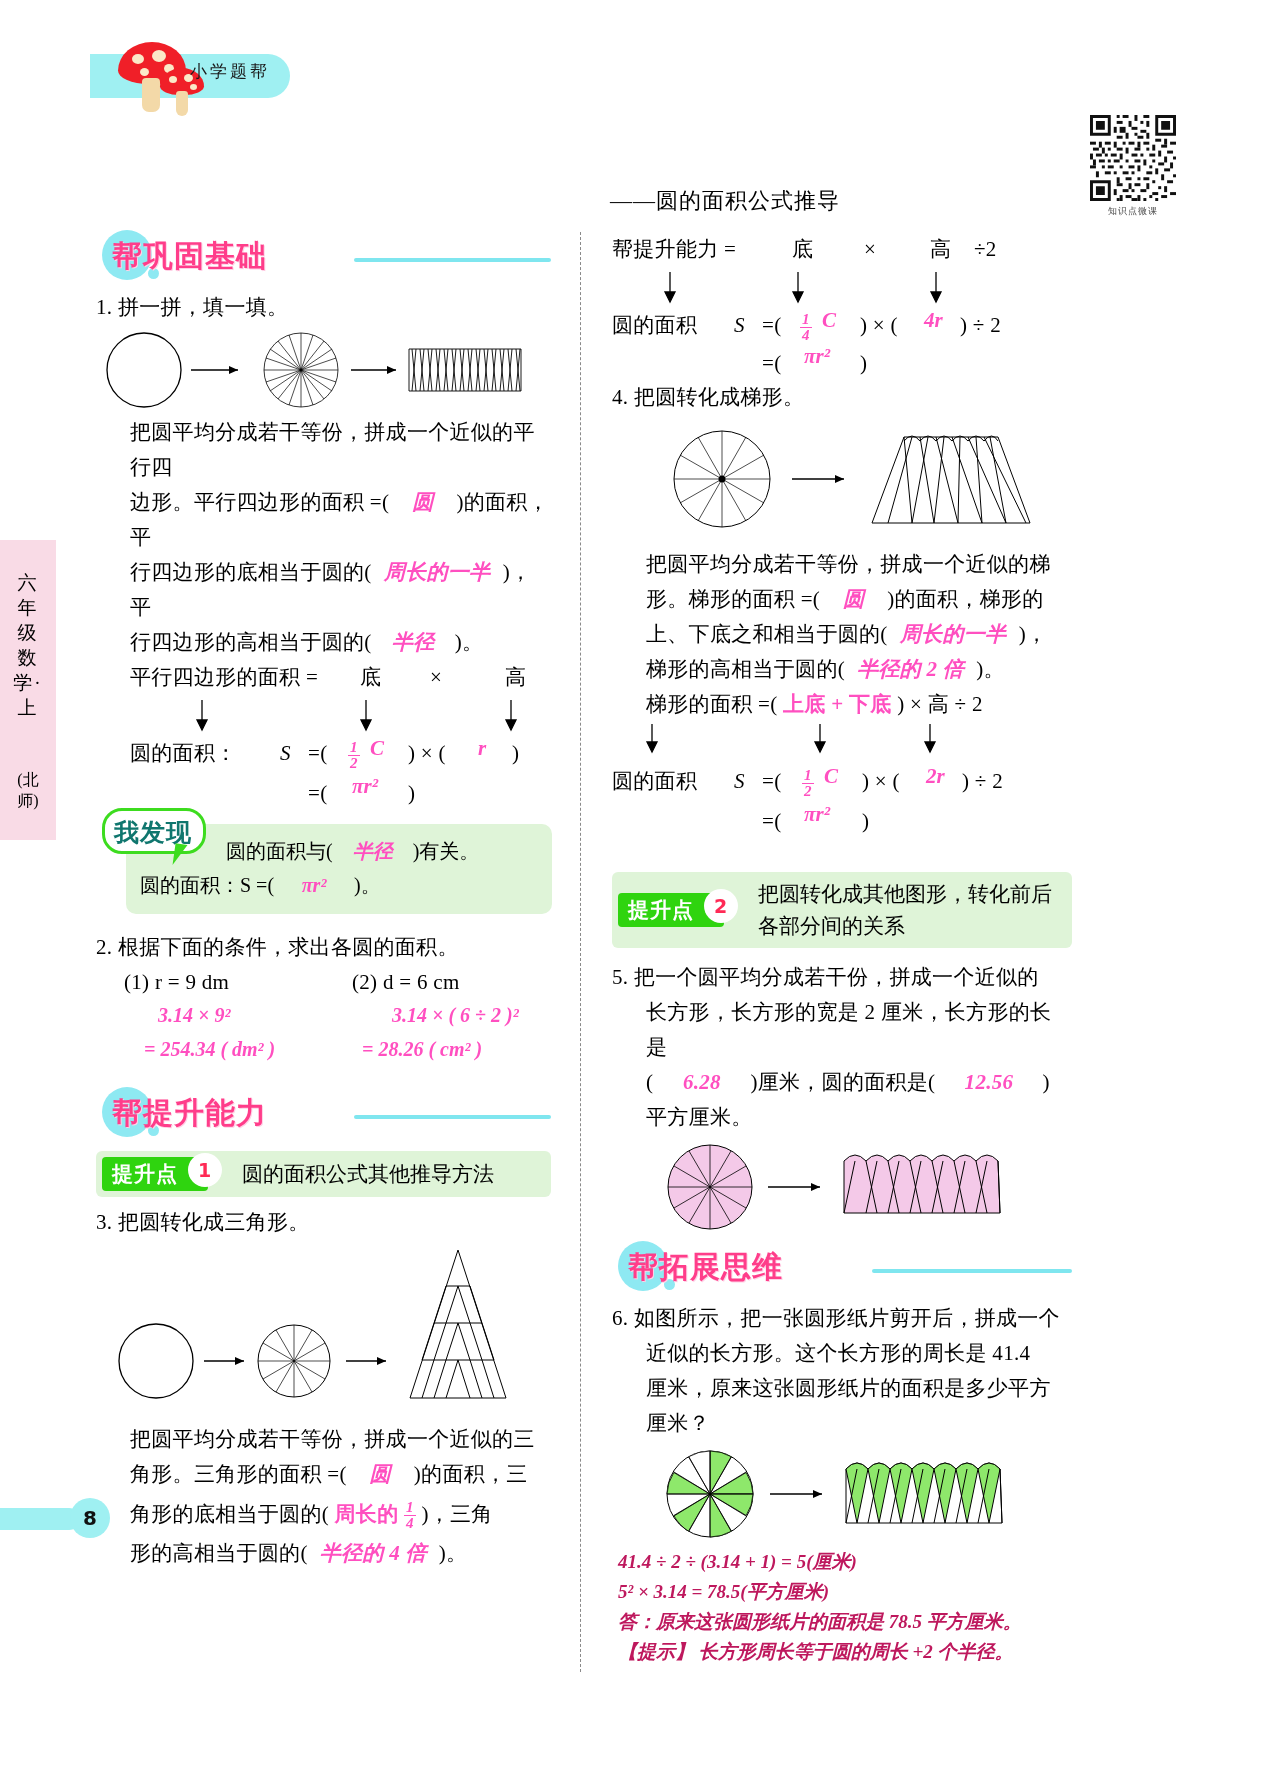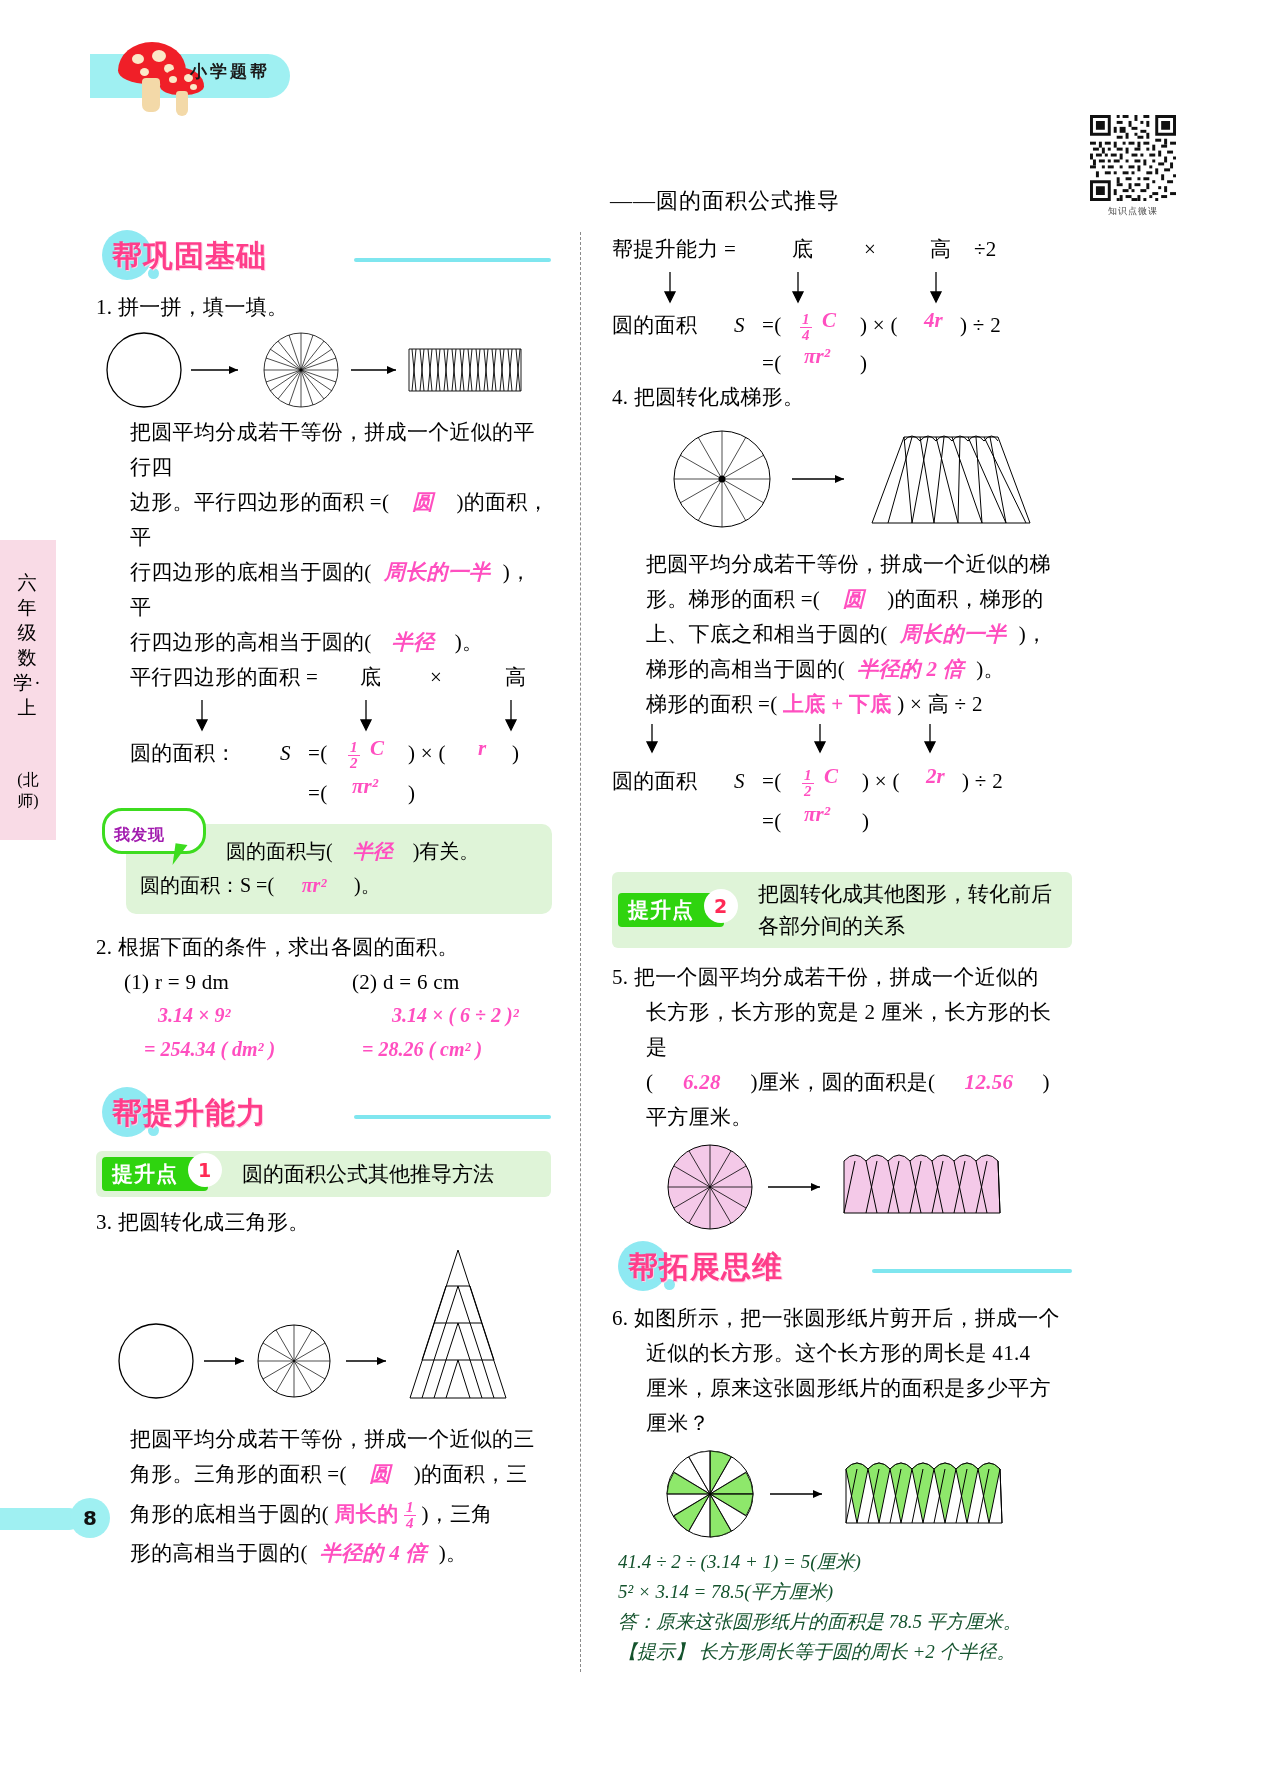--- a/index.html
+++ b/index.html
@@ -5,21 +5,21 @@
   html,body{margin:0;padding:0;}
   body{
     width:1277px;height:1773px;position:relative;background:#ffffff;
     font-family:"Liberation Serif","DejaVu Serif",serif;
     color:#000;overflow:hidden;
   }
   .page{position:absolute;left:0;top:0;width:1277px;height:1773px;}
 
   
   .banner{position:absolute;left:90px;top:54px;width:200px;height:44px;background:#9ff0f2;border-radius:0 22px 22px 0;}
-  .banner-text{position:absolute;left:190px;top:60px;font-family:"DejaVu Sans",sans-serif;font-size:17px;font-weight:bold;letter-spacing:3px;color:#1b1b1b;}
+  .banner-text{position:absolute;left:190px;top:60px;font-family:"DejaVu Sans",sans-serif;font-size:17px;font-weight:normal;letter-spacing:3px;color:#1b1b1b;}
   .mush{position:absolute;}
   .mush .cap{position:absolute;border-radius:50% 50% 45% 45%/ 68% 68% 32% 32%;background:#f01f28;}
   .mush .stem{position:absolute;background:#f3d9a8;border-radius:4px 4px 7px 7px;}
   .mush .dot{position:absolute;background:#fbe9c8;border-radius:50%;}
 
   
   .qr{position:absolute;left:1090px;top:115px;width:86px;height:86px;}
   .qr-cap{position:absolute;left:1077px;top:205px;width:112px;text-align:center;font-size:9px;color:#444;letter-spacing:1px;}
 
   
@@ -52,21 +52,21 @@
   .it{font-style:italic;}
 
   
   .frac{display:inline-block;vertical-align:-7px;text-align:center;font-size:15px;line-height:15px;}
   .frac .n{display:block;border-bottom:1.6px solid #ff4fc0;padding:0 2px;}
   .frac .d{display:block;padding:0 2px;}
 
   
   .found{position:relative;margin:14px 0 0 30px;width:400px;background:#dff4d8;border-radius:10px;padding:10px 12px 12px 14px;}
   .found .bub{position:absolute;left:-24px;top:-16px;width:98px;height:40px;border:3px solid #3ddc1f;border-radius:20px;background:#fff;}
-  .found .bub span{position:absolute;left:9px;top:5px;font-family:"DejaVu Sans",sans-serif;font-size:16px;font-weight:bold;color:#a21caf;letter-spacing:1px;margin-top:9px;}
+  .found .bub span{position:absolute;left:9px;top:5px;font-family:"DejaVu Sans",sans-serif;font-size:25px;font-weight:bold;color:#0f766e;letter-spacing:1px;}
   .found .tail{position:absolute;left:48px;top:20px;width:0;height:0;border-left:12px solid #3ddc1f;border-bottom:22px solid transparent;transform:rotate(8deg);}
   .found .line{font-size:20px;line-height:34px;font-family:"Liberation Serif",serif;}
   .found .l1{margin-left:86px;}
 
   
   .tip{position:relative;height:auto;margin:10px 0 6px 0;}
   .tipbg{position:absolute;left:0;top:0;right:0;bottom:0;background:#dff4d8;border-radius:6px;}
   .tiptag{position:relative;display:inline-block;background:#2fd40f;color:#fff;font-family:"DejaVu Sans",sans-serif;font-weight:bold;font-size:21px;padding:3px 30px 3px 10px;border-radius:4px;letter-spacing:1px;vertical-align:middle;}
   .tipnum{position:absolute;right:-12px;top:-2px;width:30px;height:30px;border-radius:50%;background:#fff;color:#ff2a55;font-size:19px;font-weight:bold;text-align:center;line-height:30px;box-shadow:0 0 0 2px #fff;}
   .tiptxt{position:relative;display:inline-block;vertical-align:middle;margin-left:30px;font-size:21px;line-height:32px;max-width:300px;font-family:Liberation Serif, serif;}
@@ -75,21 +75,21 @@
   
   svg{display:block;}
   .fig{margin:6px 0 6px 0;}
 
   
   .pnum{position:absolute;left:70px;top:1498px;width:40px;height:40px;border-radius:50%;background:#9ff0f2;color:#111;font-family:"DejaVu Sans",sans-serif;font-size:20px;font-weight:bold;text-align:center;line-height:40px;}
   .botbar{position:absolute;left:0;top:1508px;width:80px;height:22px;background:#9ff0f2;border-radius:0 11px 11px 0;z-index:-1;}
 
   .ansline{color:#ff4fc0;font-weight:bold;font-size:20px;line-height:32px;font-family:"Liberation Serif",serif;font-style:italic;}
   .blank{display:inline-block;min-width:56px;text-align:center;}
-  .note{color:#14532d;font-weight:normal;font-size:19px;line-height:30px;font-style:italic;}
+  .note{color:#be185d;font-weight:bold;font-size:19px;line-height:30px;font-style:italic;}
 </style>
 </head>
 <body>
 
 <div class="page">
 
   <div class="banner"></div>
   <div class="mush" style="left:118px;top:42px;width:68px;height:70px;">
     <div class="cap" style="left:0;top:0;width:68px;height:42px;"></div>
     <div class="stem" style="left:24px;top:36px;width:18px;height:34px;"></div>

